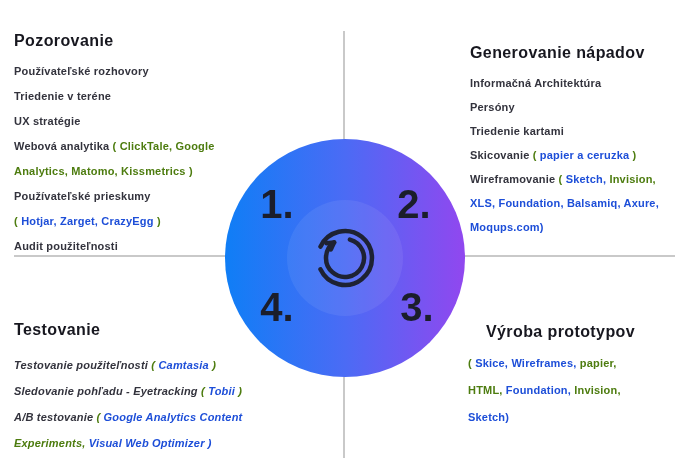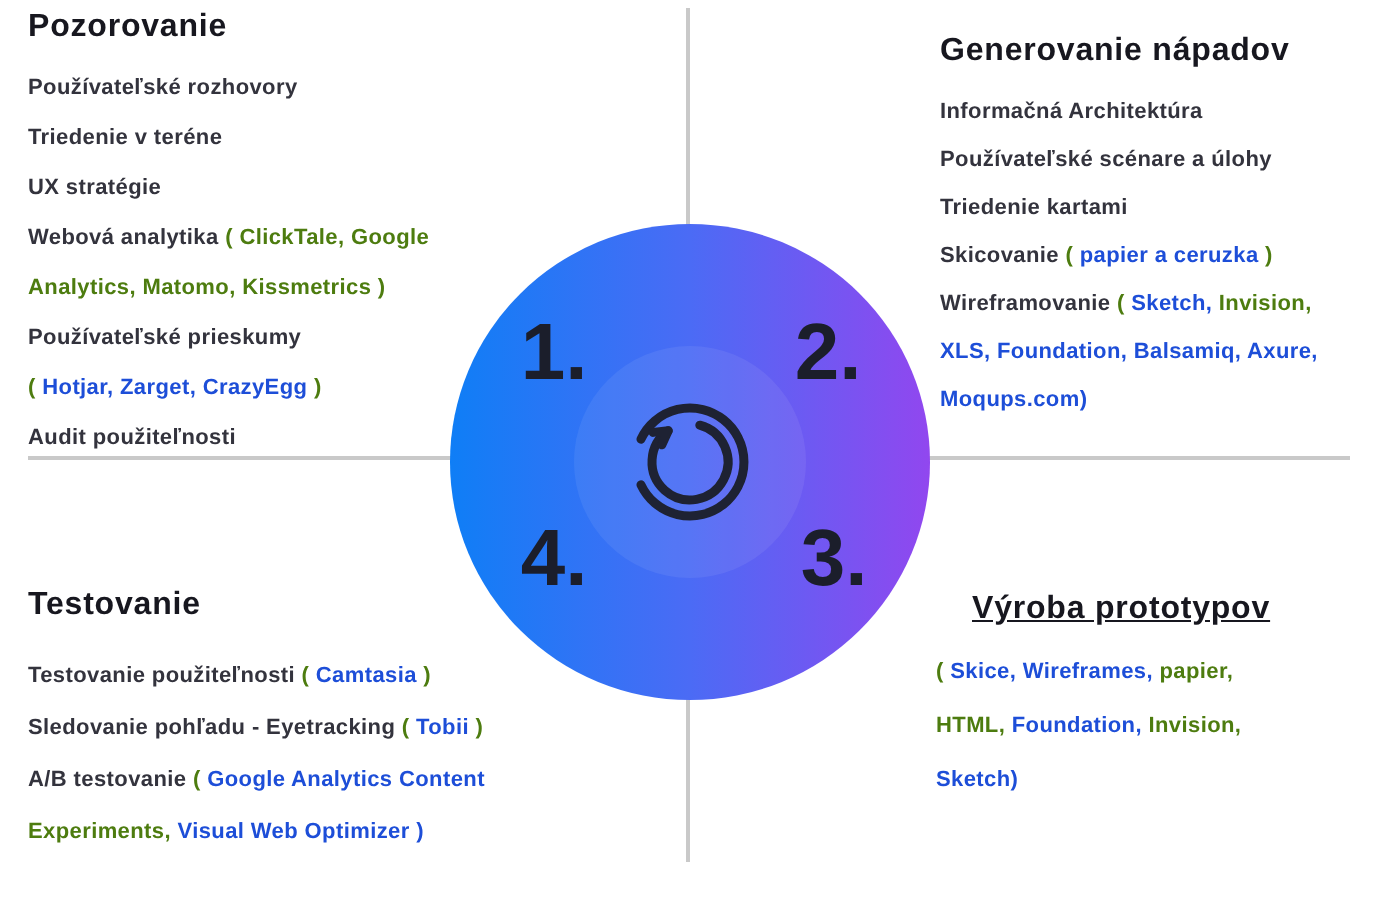--- a/index.html
+++ b/index.html
@@ -1,37 +1,37 @@
 <!DOCTYPE html>
 <html><head>
 <meta charset="utf-8">
 <style>
   html,body{margin:0;padding:0;background:#fff;}
   .canvas{
     position:relative;width:700px;height:431px;background:#ffffff;
-    font-family:"Liberation Sans",sans-serif;overflow:hidden;
+    font-family:"Liberation Sans",sans-serif;overflow:hidden;margin-top:27px;
   }
   .divider{position:absolute;background:#c9c9c9;z-index:1;}
   .divider.v{left:343px;top:4px;width:2px;height:455px;}
   .divider.h{left:14px;top:228px;width:661px;height:2px;}
 
   .quad{position:absolute;z-index:3;}
   .quad h2{
     margin:0 0 9px 0;font-size:16px;font-weight:800;color:#17171f;
     letter-spacing:.4px;
   }
   .q1{left:14px;top:5px;}
   .q2{left:470px;top:17px;}
   .q3{left:14px;top:294px;}
   .q4{left:468px;top:296px;}
-  .q4 h2{margin-left:18px;text-decoration:underline;}
+  .q4 h2{margin-left:18px;}
   .line{white-space:nowrap;font-size:11px;font-weight:700;letter-spacing:.2px;}
   .q1 .line{line-height:25px;}
   .q2 .line{line-height:24px;}
-  .q3 .line{line-height:26px;}
+  .q3 .line{line-height:26px;font-style:italic;}
   .q3 h2{margin-bottom:13px;}
   .q4 .line{line-height:27px;}
   .seg-d{color:#33333d;}
   .seg-b{color:#4d7c0f;}
   .seg-a{color:#1d4ed8;}
 
   .circle{
     position:absolute;left:225px;top:112px;width:240px;height:238px;
     border-radius:50%;z-index:2;
     background:linear-gradient(90deg,#0f7ef6 0%,#4b6bf5 50%,#9147ef 100%);
@@ -72,21 +72,21 @@
         <div class="line"><span class="seg-d">Používateľské prieskumy</span></div>
         <div class="line"><span class="seg-b">( </span><span class="seg-a">Hotjar, Zarget, CrazyEgg</span><span class="seg-b"> )</span></div>
         <div class="line"><span class="seg-d">Audit použiteľnosti</span></div>
       </div>
   </div>
 
   <div class="quad q2">
     <h2>Generovanie nápadov</h2>
     <div>
         <div class="line"><span class="seg-d">Informačná Architektúra</span></div>
-        <div class="line"><span class="seg-d">Používateľské scénare a úlohy</span></div>
+        <div class="line"><span class="seg-d">Persóny</span></div>
         <div class="line"><span class="seg-d">Triedenie kartami</span></div>
         <div class="line"><span class="seg-d">Skicovanie </span><span class="seg-b">( </span><span class="seg-a">papier a ceruzka</span><span class="seg-b"> )</span></div>
         <div class="line"><span class="seg-d">Wireframovanie </span><span class="seg-b">( </span><span class="seg-a">Sketch,</span><span class="seg-b"> Invision,</span></div>
         <div class="line"><span class="seg-a">XLS, Foundation, Balsamiq, Axure,</span></div>
         <div class="line"><span class="seg-a">Moqups.com)</span></div>
       </div>
   </div>
 
   <div class="quad q3">
     <h2>Testovanie</h2>

